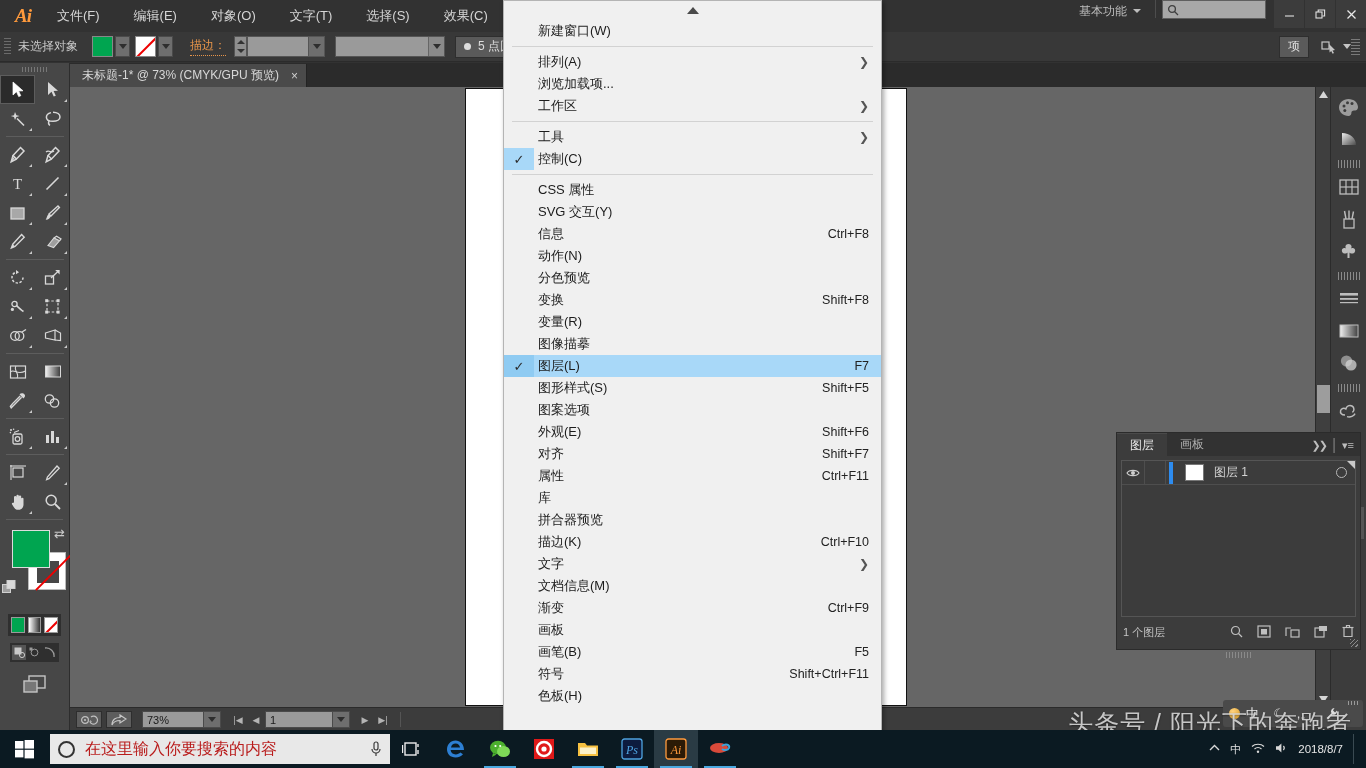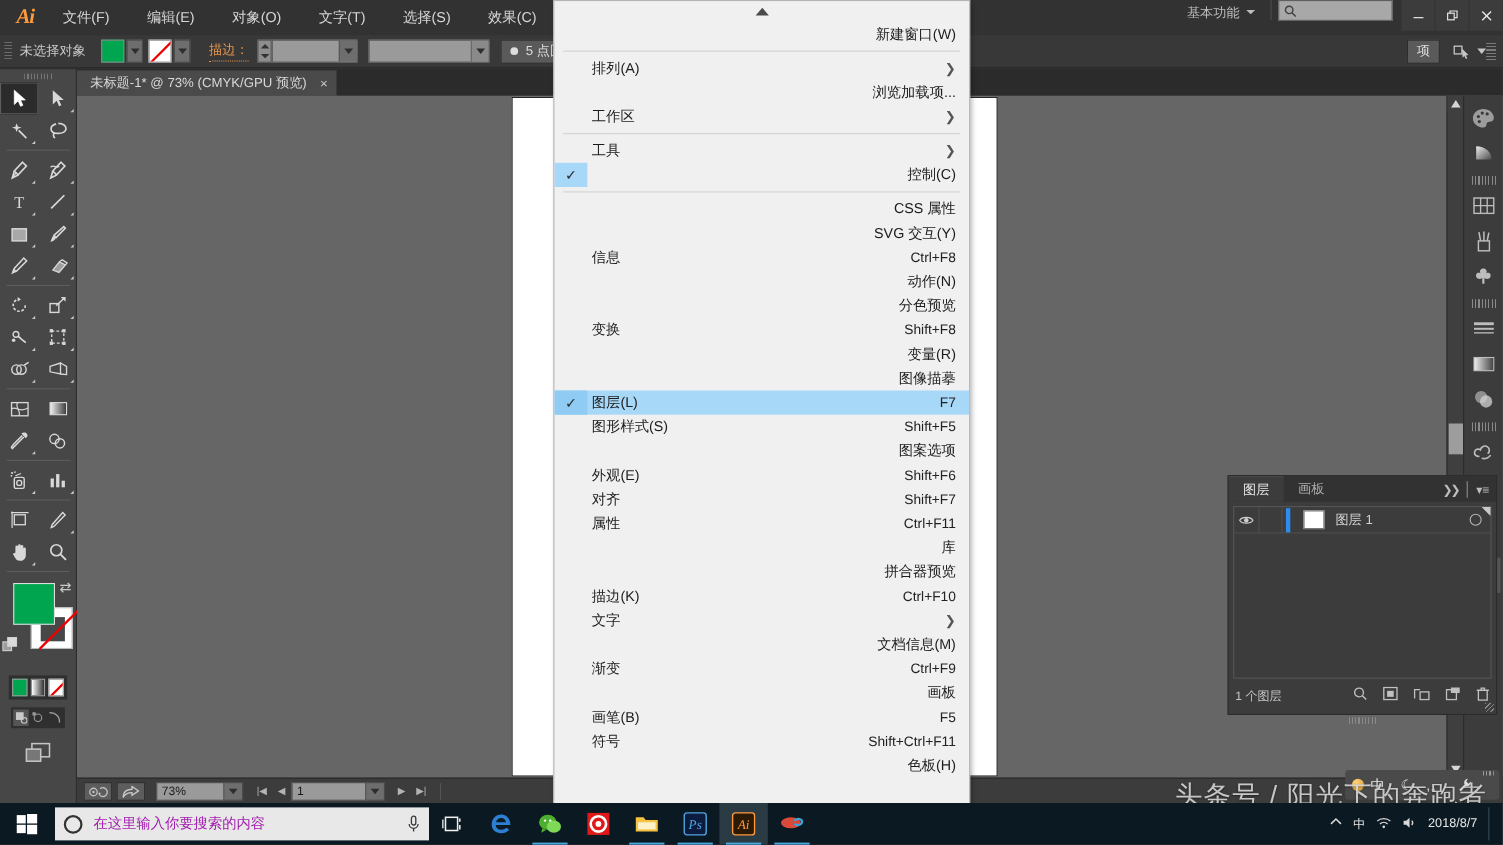--- a/index.html
+++ b/index.html
@@ -243,21 +243,21 @@
     background: #f0f0f0; border: 1px solid #b4b4b4;
     box-shadow: 2px 2px 5px rgba(0,0,0,.35); z-index: 50;
     font-size: 13px; color: #1c1c1c; overflow: hidden;
   }
   .dd-scroll { height: 19px; display:flex; align-items:center; justify-content:center; }
   .dd-scroll .tri-up { width:0;height:0;border-left:6px solid transparent;border-right:6px solid transparent;border-bottom:7px solid #4a4a4a; }
   .dd-scroll .tri-dn2 { width:0;height:0;border-left:6px solid transparent;border-right:6px solid transparent;border-top:7px solid #1c1c1c; }
   .dd-scroll.bottom { position:absolute; bottom:0; left:0; width:377px; background:#f0f0f0; }
   .dd-item {
     height: 22px; display: flex; align-items: center; position: relative;
-    padding-left: 34px; padding-right: 12px; white-space: nowrap; justify-content: flex-end;
+    padding-left: 34px; padding-right: 12px; white-space: nowrap;
   }
   .dd-item.hl { background:#a8d8f8; }
   .dd-item.hl .check-col { background:#8fcbf2; }
   .dd-item .check-col {
     position:absolute; left:0; top:0; width:30px; height:22px;
     display:flex; align-items:center; justify-content:center;
   }
   .dd-item.checked .check-col { background:#a8d8f8; }
   .dd-item.checked.hl .check-col { background:#8fcbf2; }
   .dd-item .chk { color:#2b2b2b; font-size:13px; line-height:1; }
@@ -290,21 +290,21 @@
   .taskbar {
     position:absolute; left:0; bottom:0; width:1366px; height:38px;
     background:#0b1a22; display:flex; align-items:center; z-index:80;
   }
   .start { width:48px;height:38px;display:flex;align-items:center;justify-content:center; }
   .cortana {
     width:340px; height:30px; background:#e8e8e8; display:flex;align-items:center;
     padding:0 8px; gap:10px; margin-left:2px;
   }
   .cortana .circ { width:17px;height:17px;border:2px solid #333;border-radius:50%; }
-  .cortana .ph { color:#a21caf; font-size:13px; flex:1; }
+  .cortana .ph { color:#b91c1c; font-size:16px; flex:1; }
   .tb-app { width:44px;height:38px;display:flex;align-items:center;justify-content:center;position:relative; }
   .tb-app.active { background:#2a3b44; }
   .tb-app .underline { position:absolute; bottom:0; left:6px; width:32px;height:2px; background:#4aa8e0; }
   .tray { margin-left:auto; display:flex; align-items:center; gap:10px; padding-right:8px; color:#e6e6e6; font-size:11px; }
   .tray .clock { text-align:right; line-height:1.25; font-size:11.5px; }
 </style>
 </head>
 <body>
 
 <div id="app">

